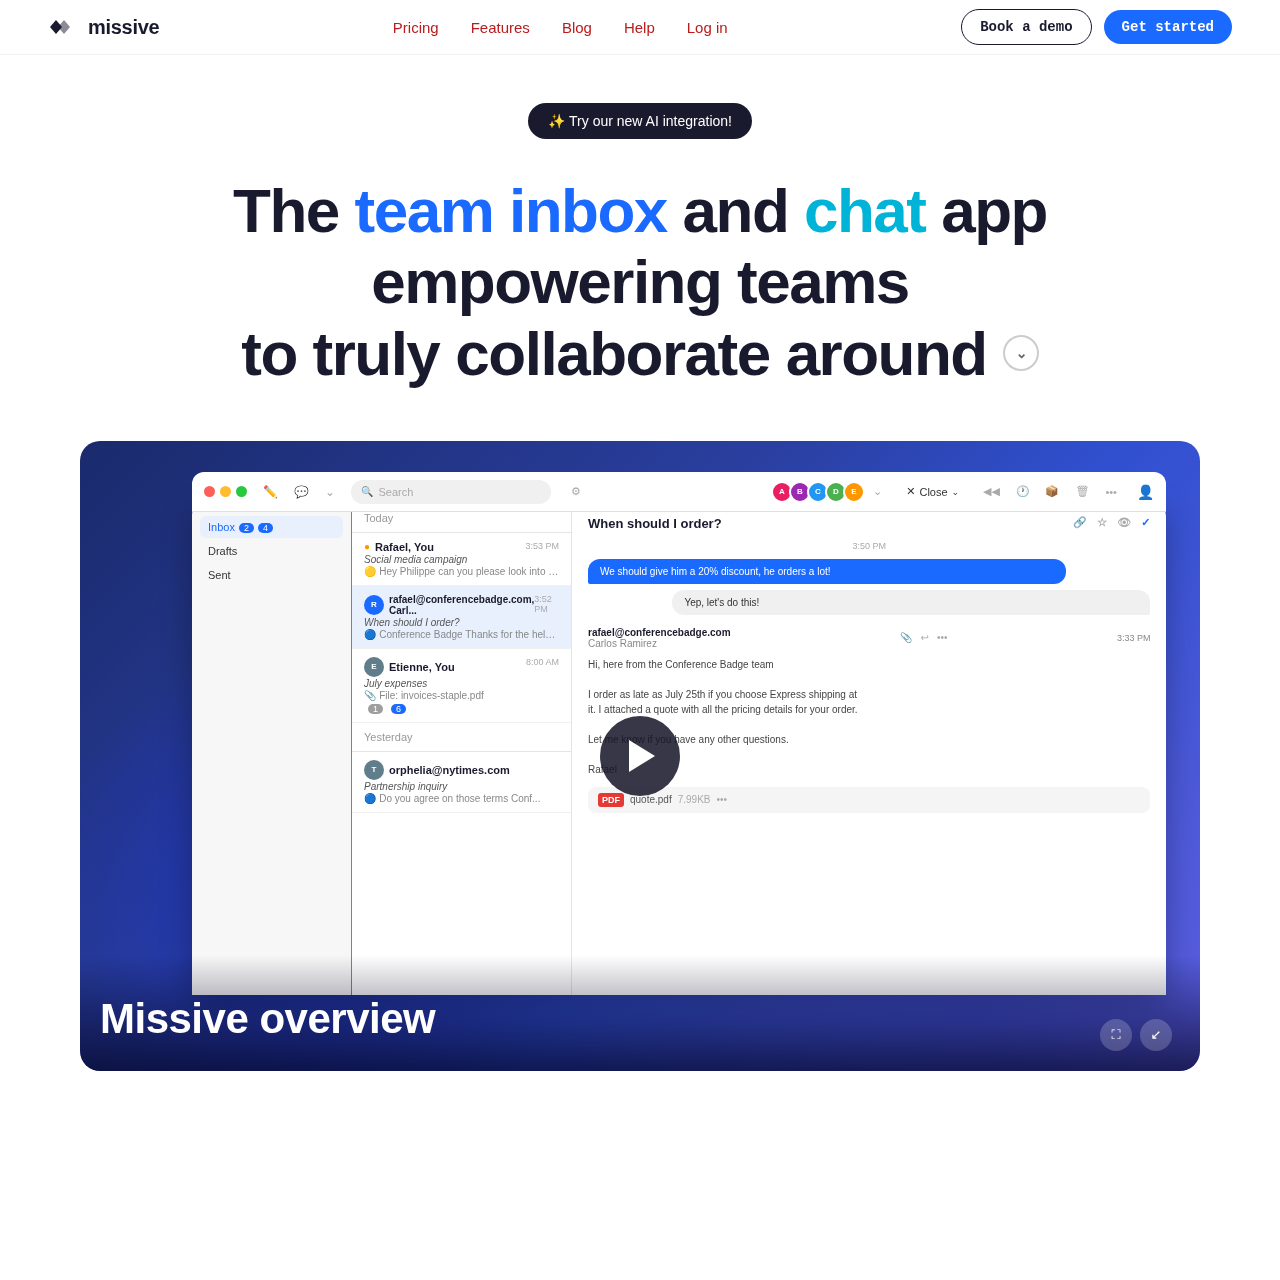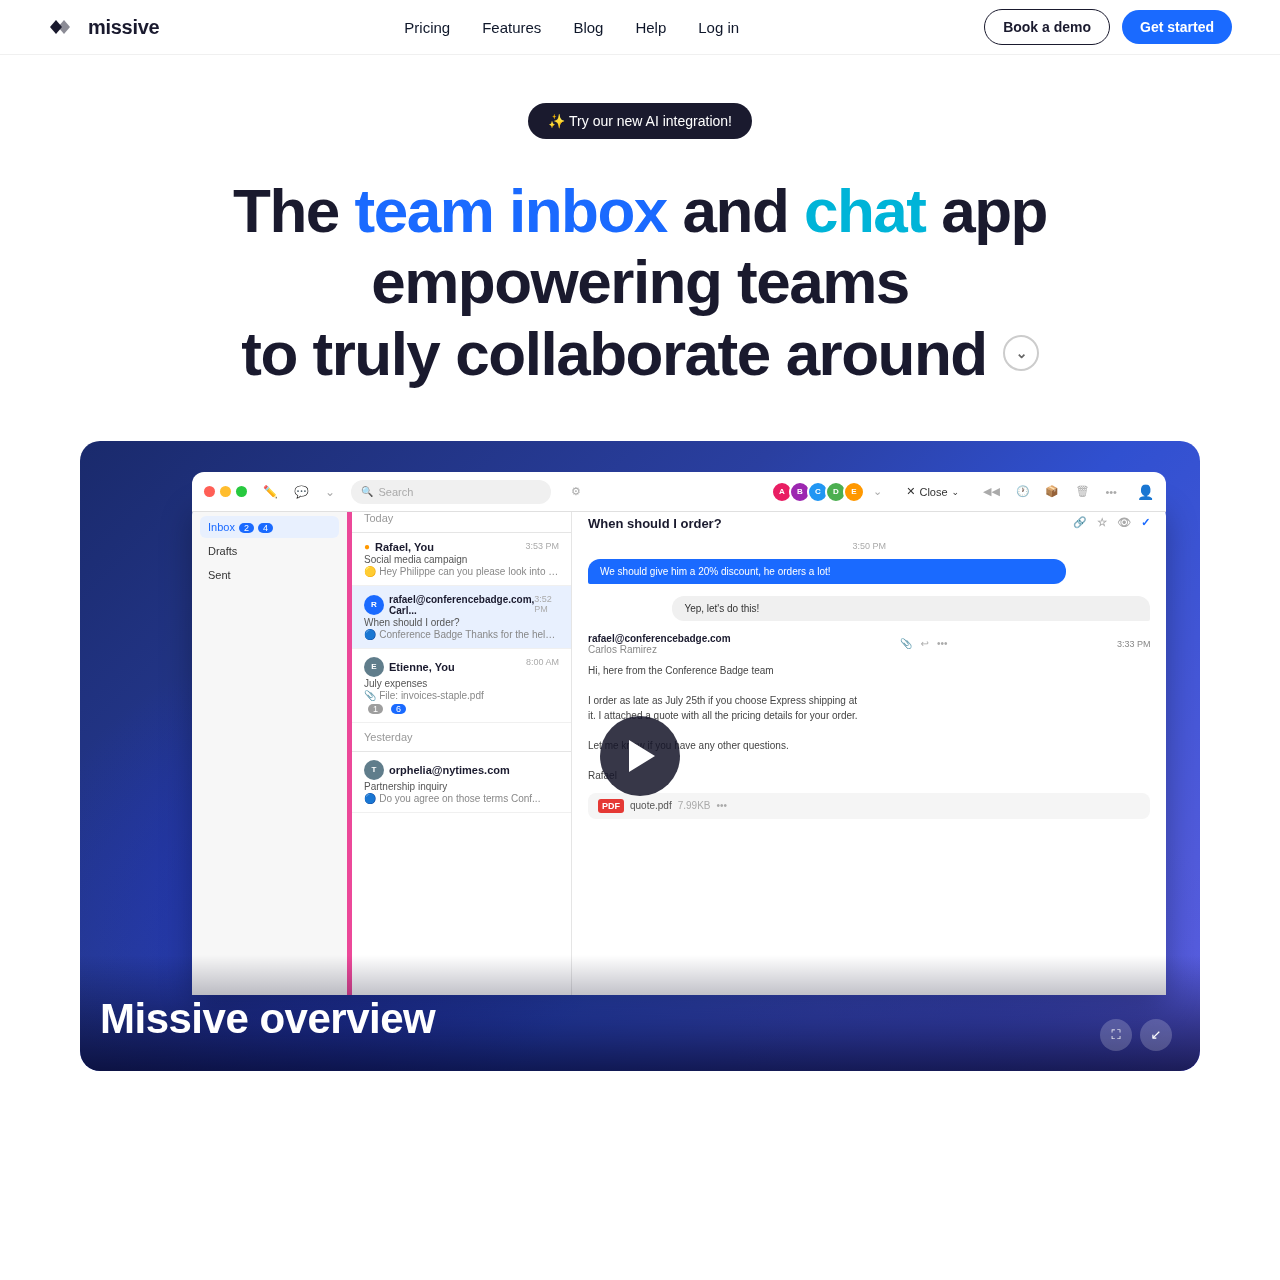--- a/index.html
+++ b/index.html
@@ -8,22 +8,22 @@
     
     nav {
       display: flex; align-items: center; justify-content: space-between;
       padding: 0 48px; height: 55px; border-bottom: 1px solid #f0f0f0;
       position: sticky; top: 0; background: #fff; z-index: 100;
     }
     .nav-logo { display: flex; align-items: center; gap: 8px; text-decoration: none; }
     .logo-icon { width: 32px; height: 22px; }
     .logo-text { font-size: 20px; font-weight: 600; color: #1a1a2e; letter-spacing: -0.3px; }
     .nav-links { display: flex; align-items: center; gap: 32px; }
-    .nav-link { text-decoration: none; color: #0f172a; font-size: 15px; font-weight: 450; }
-    .nav-actions { display: flex; align-items: center; gap: 12px; }
+    .nav-link { text-decoration: none; color: #b91c1c; font-size: 15px; font-weight: 450; }
+    .nav-actions { display: flex; align-items: center; gap: 12px; font-family: Liberation Mono, monospace; }
     .btn-outline {
       padding: 9px 18px; border: 1.5px solid #1a1a2e; border-radius: 24px;
       background: transparent; font-size: 14px; font-weight: 600; color: #1a1a2e;
       cursor: pointer; text-decoration: none;
     }
     .btn-solid {
       padding: 9px 18px; border: none; border-radius: 24px;
       background: #1a6aff; font-size: 14px; font-weight: 600; color: #fff;
       cursor: pointer; text-decoration: none;
     }
@@ -61,39 +61,39 @@
       background: linear-gradient(135deg, #1a2a6c 0%, #2a3fa0 40%, #3050d0 60%, #6060e0 100%);
       aspect-ratio: 16/9;
     }
     
     .app-mockup {
       position: absolute; top: 5%; left: 10%; right: 3%; bottom: 15%;
       background: #fff; border-radius: 12px 12px 0 0;
       overflow: hidden; display: flex; box-shadow: 0 8px 32px rgba(0,0,0,0.3);
     }
     .app-sidebar {
-      width: 160px; background: #f7f7f7; border-right: 5px solid #ec4899;
+      width: 160px; background: #f7f7f7; border-right: 1px solid #ec4899;
       padding: 12px 8px; flex-shrink: 0;
     }
     .sidebar-item { padding: 5px 8px; font-size: 11px; color: #333; border-radius: 6px; margin-bottom: 2px; }
     .sidebar-item.active { background: #e8f0fe; color: #1a6aff; }
     .sidebar-badge { display: inline-block; background: #1a6aff; color: #fff; border-radius: 10px; padding: 0 5px; font-size: 9px; margin-left: 4px; }
     .app-list {
       width: 220px; border-right: 1px solid #e5e5e5; overflow: hidden; flex-shrink: 0;
     }
     .list-header { padding: 8px 12px; font-size: 11px; color: #999; border-bottom: 1px solid #e5e5e5; }
     .list-item { padding: 8px 12px; border-bottom: 1px solid #f0f0f0; cursor: pointer; }
     .list-item:hover, .list-item.active { background: #e8f0fe; }
     .list-item-name { font-size: 11px; font-weight: 600; color: #1a1a2e; }
-    .list-item-subject { font-size: 10px; color: #555; margin-top: 1px; }
+    .list-item-subject { font-size: 10px; color: #555; margin-top: 1px; font-style: italic; }
     .list-item-preview { font-size: 10px; color: #888; margin-top: 1px; white-space: nowrap; overflow: hidden; text-overflow: ellipsis; }
     .list-item-time { font-size: 9px; color: #aaa; float: right; }
     .app-content { flex: 1; padding: 12px 16px; overflow: hidden; }
     .content-header { font-size: 13px; font-weight: 600; color: #1a1a2e; margin-bottom: 10px; display: flex; justify-content: space-between; }
-    .message-bubble { background: #1a6aff; color: #fff; border-radius: 12px 12px 12px 2px; padding: 7px 12px; font-size: 10px; margin-bottom: 12px; max-width: 85%; }
+    .message-bubble { background: #1a6aff; color: #fff; border-radius: 12px 12px 12px 2px; padding: 7px 12px; font-size: 10px; margin-bottom: 6px; max-width: 85%; }
     .message-bubble.self { background: #f0f0f0; color: #333; border-radius: 12px 12px 2px 12px; margin-left: auto; }
     .message-time { font-size: 9px; color: #aaa; text-align: center; margin-bottom: 8px; }
     .email-body { font-size: 10px; color: #444; line-height: 1.5; margin-top: 8px; }
     .email-attachment { display: flex; align-items: center; gap: 6px; background: #f5f5f5; border-radius: 8px; padding: 6px 10px; margin-top: 10px; font-size: 10px; color: #555; }
 
     
     .app-toolbar {
       position: absolute; top: 5%; left: 10%; right: 3%; height: 40px;
       background: #fff; border-bottom: 1px solid #e0e0e0;
       display: flex; align-items: center; padding: 0 12px; gap: 16px;

